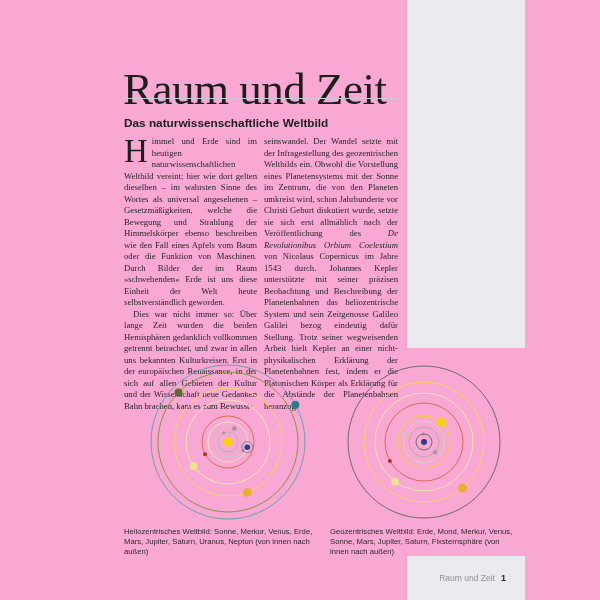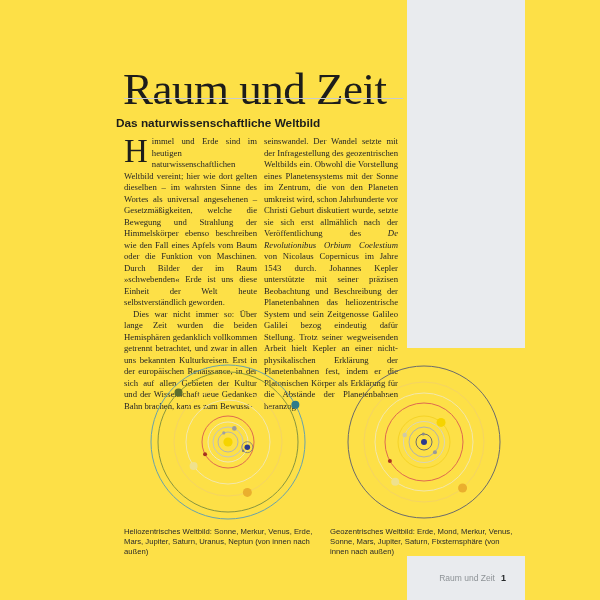--- a/index.html
+++ b/index.html
@@ -1,26 +1,26 @@
 <!DOCTYPE html>
 <html lang="de"><head>
 <meta charset="utf-8">
 <style>
   html,body { margin:0; padding:0; background:#fff; }
-  .page { position:relative; width:600px; height:600px; background:#fde047;
+  .page { position:relative; width:600px; height:600px; background:#f9a8d4;
           font-family:"Liberation Sans", sans-serif; overflow:hidden; }
 
   .gray-band { position:absolute; left:407px; top:0; width:118px; height:348px; background:#e9ebee; }
 
   .title { position:absolute; left:123px; top:33px; font-family:"Liberation Serif", serif;
            font-size:45px; font-weight:400; letter-spacing:-0.5px; color:#1d1d1b; white-space:nowrap; }
 
   .rule { position:absolute; left:124px; top:98px; width:279px; height:1px; background:#c9cbce; }
 
-  .section-heading { position:absolute; left:116px; top:106px; font-size:11.8px; font-weight:700;
+  .section-heading { position:absolute; left:124px; top:106px; font-size:11.8px; font-weight:700;
                      color:#1d1d1b; white-space:nowrap; }
 
   .col { position:absolute; top:136px; font-family:"Liberation Serif", serif; font-size:8.7px;
          line-height:11.5px; color:#262626; text-align:justify; }
   .col p { margin:0; }
   .col1 { left:124px; width:133px; }
   .col2 { left:264px; width:134px; }
   .indent { text-indent:9px; }
   .dropcap { float:left; font-size:33px; line-height:28px; height:33px; padding:1px 4px 0 0; color:#1d1d1b; }
 

